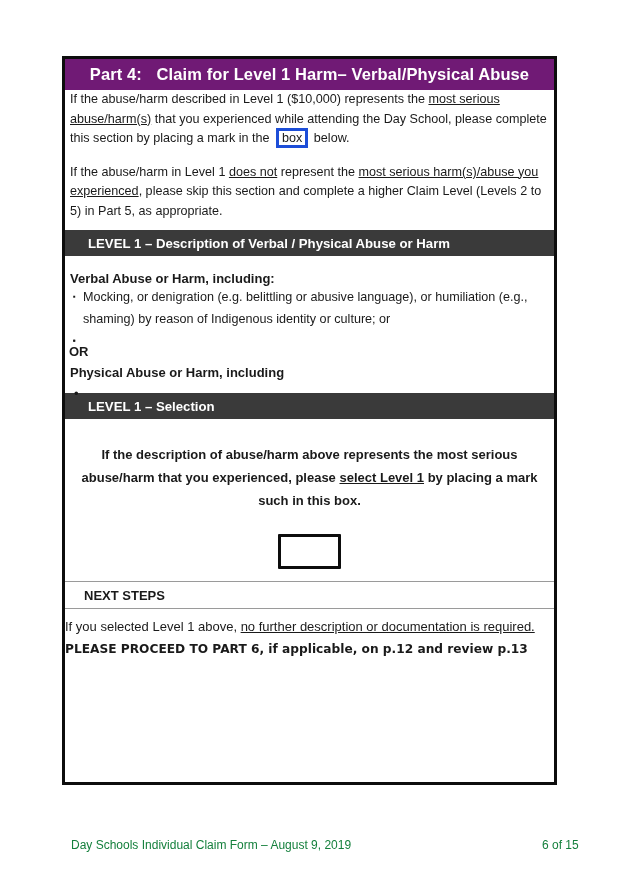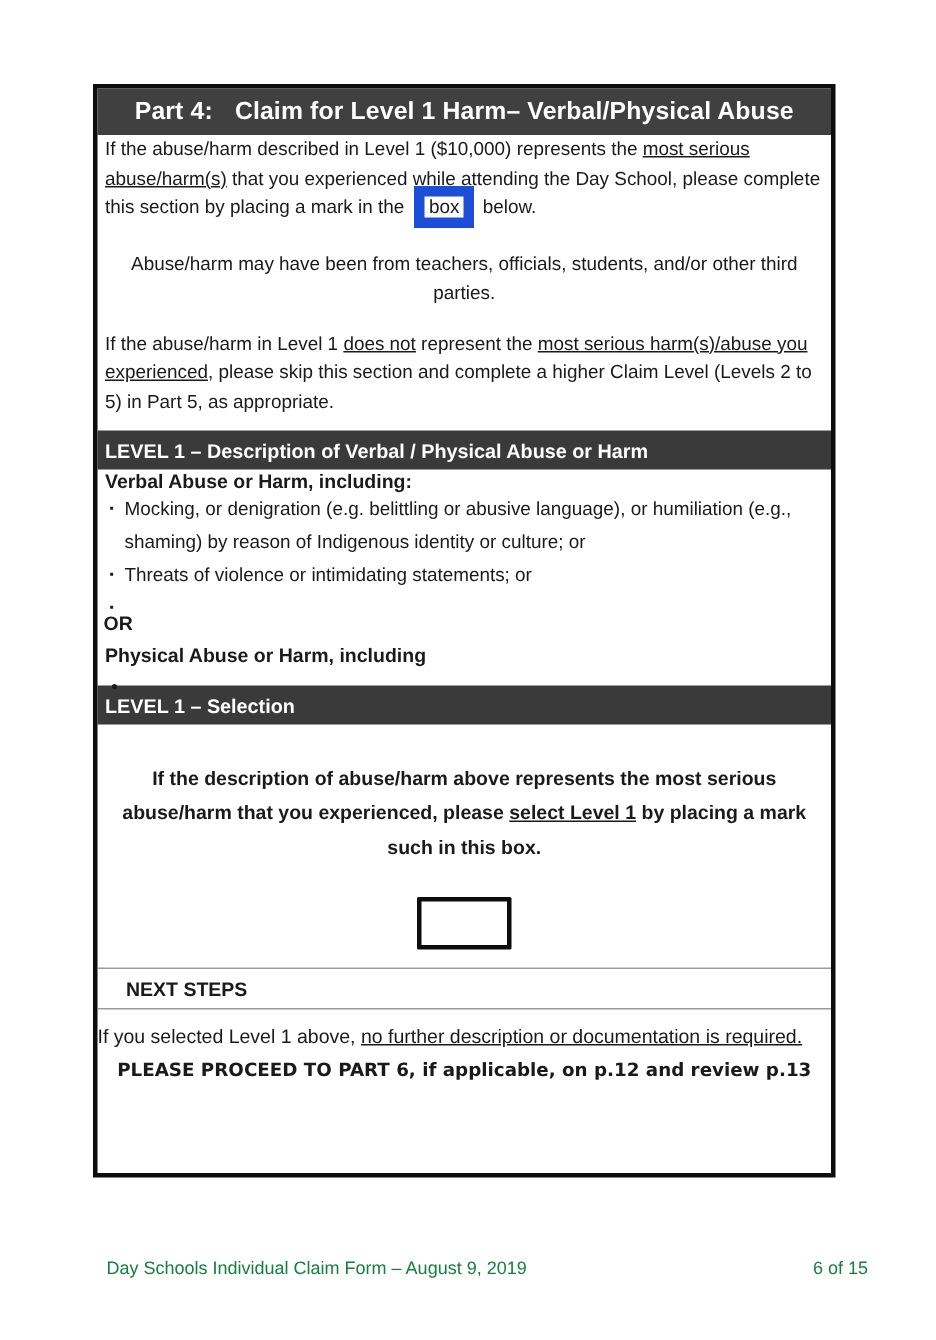--- a/index.html
+++ b/index.html
@@ -5,82 +5,81 @@
   html, body { margin: 0; padding: 0; }
   body {
     width: 624px; height: 893px; background: #ffffff; position: relative; overflow: hidden;
     font-family: "Liberation Sans", sans-serif; color: #1a1a1a;
   }
   .frame {
     position: absolute; left: 62px; top: 56px; width: 489px; height: 723px;
     border: 3px solid #0d0d0d; box-sizing: content-box;
   }
   .title-bar {
-    height: 31px; background: #404040; color: #ffffff;
+    height: 31px; background: #701a75; color: #ffffff;
     font-weight: bold; font-size: 16.5px; text-align: center; line-height: 31px;
     letter-spacing: 0.1px;
   }
   .title-bar .part { margin-right: 10px; }
   .p { font-size: 12.6px; line-height: 19.5px; margin: 0; padding: 0 5px; }
   .u { text-decoration: underline; }
-  .boxed { border: 7px solid #1d4ed8; padding: 0 3px; margin: 0 2px 0 3px; }
+  .boxed { border: 3px solid #1d4ed8; padding: 0 3px; margin: 0 2px 0 3px; }
   .intro { padding-top: 0px; }
   .para2 { margin-top: 18px; text-align: center; padding: 0; }
   .para3 { margin-top: 14px; }
   .dark-bar {
     background: #3a3a3a; color: #ffffff; font-weight: bold; font-size: 13.2px;
-    padding-left: 5px; height: 26px; line-height: 27px;
+    padding-left: 23px; height: 26px; line-height: 27px;
   }
   .bar1 { margin-top: 9px; }
   .sub-head { font-weight: bold; font-size: 13px; padding-left: 5px; margin: 0; }
-  .sub1 { }
+  .sub1 { margin-top: 15px; }
   ul.bul { list-style: none; margin: 0; padding: 0 5px; font-size: 12.6px; line-height: 22px; }
   ul.bul li { position: relative; padding-left: 13px; }
   ul.bul li .mk { position: absolute; left: 3px; top: 0; font-size: 8px; }
   .or { font-weight: bold; font-size: 13px; margin-top: 14px; padding-left: 4px; }
   .sub2 { margin-top: 6px; }
   ul.dot li .mk { font-size: 13px; left: 4px; }
   ul.dot { margin-top: 3px; }
   .bar2 { margin-top: 13px; }
   .sel-text { font-weight: bold; font-size: 13px; line-height: 23px; text-align: center; margin-top: 24px; }
   .checkbox {
     display: block; width: 57px; height: 29px; border: 3px solid #0d0d0d; border-radius: 1px;
     margin: 22px auto 0 auto; background: #fff; cursor: pointer;
   }
   .rule { border-top: 1px solid #9a9a9a; }
   .rule1 { margin-top: 12px; }
   .next-head { font-weight: bold; font-size: 13px; padding-left: 19px; height: 26px; line-height: 28px; }
   .next-text { font-size: 13px; text-align: left; margin-top: 8px; line-height: 20px; }
-  .proceed { font-family: "DejaVu Sans", sans-serif; font-weight: bold; font-size: 12.2px; text-align: center; margin-top: 2px; line-height: 20px; }
+  .proceed { font-family: "DejaVu Sans", sans-serif; font-weight: bold; font-size: 12.2px; margin-top: 2px; line-height: 20px; }
   .footer { position: absolute; top: 838px; font-size: 12px; color: #15803d; }
   .footer-left { left: 71px; }
   .footer-right { left: 542px; }
 </style>
 </head>
 <body>
 
 <div class="frame">
 
   <div class="title-bar">
     <span class="part">Part 4:</span>
     <span>Claim for Level 1 Harm– Verbal/Physical Abuse</span>
   </div>
 
   <p class="p intro"><span>If the abuse/harm described in Level 1 ($10,000) represents the </span><span class="u">most serious abuse/harm(s)</span><span> that you experienced while attending the Day School, please complete this section by placing a mark in the </span><span class="boxed">box</span><span> below.</span></p>
 
-  <p class="p para2">Abuse/harm may have been from teachers, officials, students, and/or other third parties.</p>
 
   <p class="p para3"><span>If the abuse/harm in Level 1 </span><span class="u">does not</span><span> represent the </span><span class="u">most serious harm(s)/abuse you experienced</span><span>, please skip this section and complete a higher Claim Level (Levels 2 to 5) in Part 5, as appropriate.</span></p>
 
   <div class="dark-bar bar1">LEVEL 1 – Description of  Verbal / Physical Abuse or Harm</div>
 
   <p class="sub-head sub1">Verbal Abuse or Harm, including:</p>
   <ul class="bul">
     <li><span class="mk">▪</span><span>Mocking, or denigration (e.g. belittling or abusive language), or humiliation (e.g., shaming) by reason of Indigenous identity or culture; or</span></li>
-    <li><span class="mk">▪</span><span>Threats of violence or intimidating statements; or</span></li>
+    <li><span class="mk">▪</span></li>
     <li><span class="mk">▪</span></li>
   </ul>
 
   <div class="or">OR</div>
 
   <p class="sub-head sub2">Physical Abuse or Harm, including</p>
   <ul class="bul dot">
     <li><span class="mk">•</span></li>
   </ul>
 

